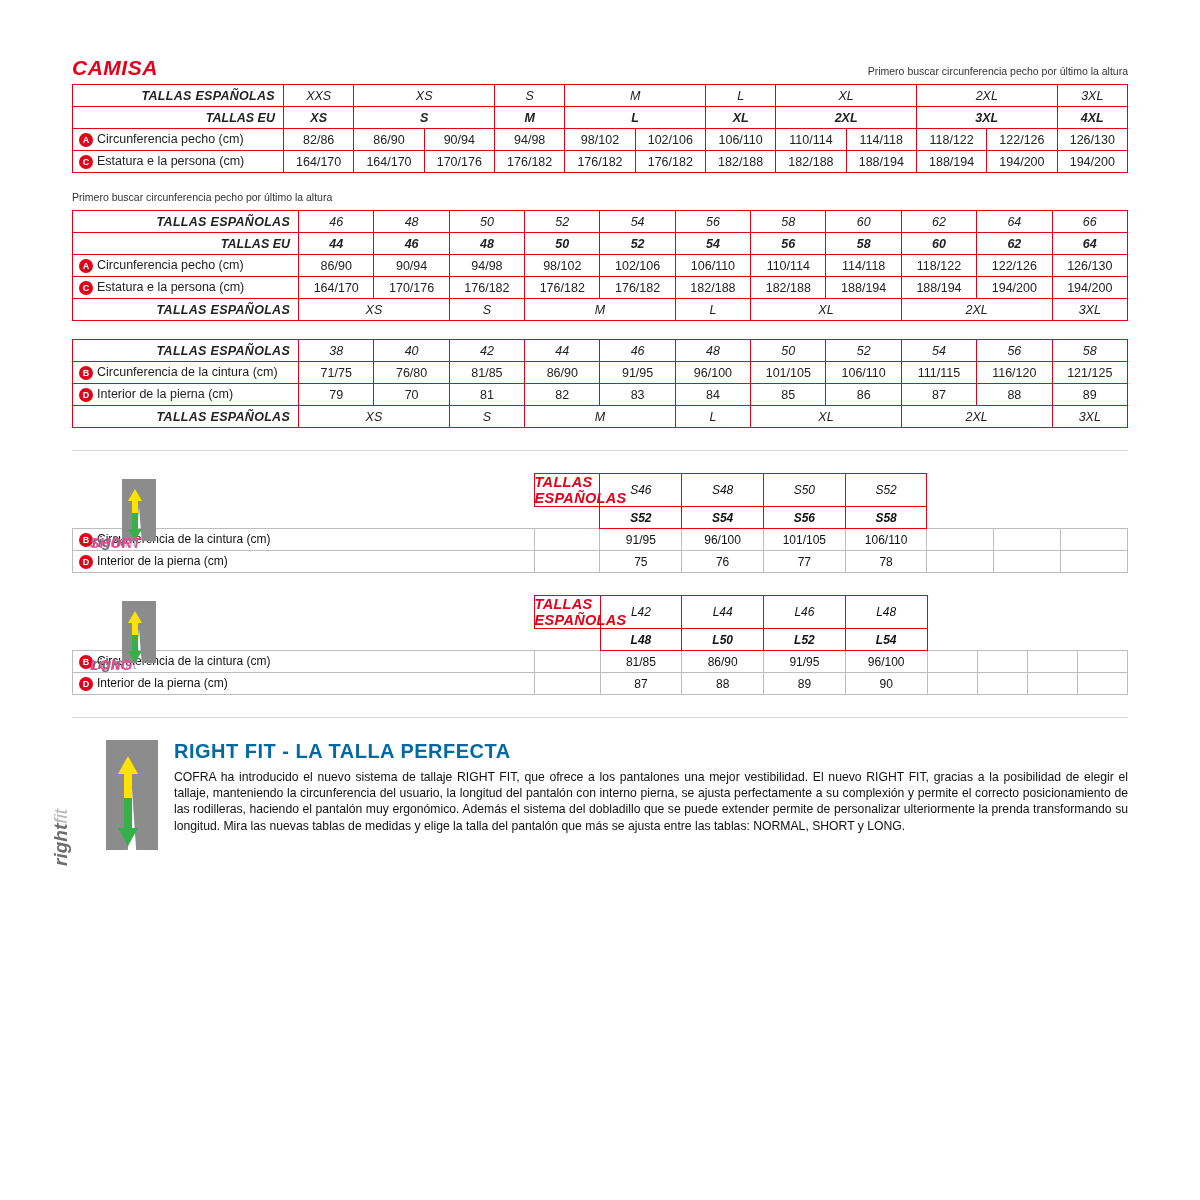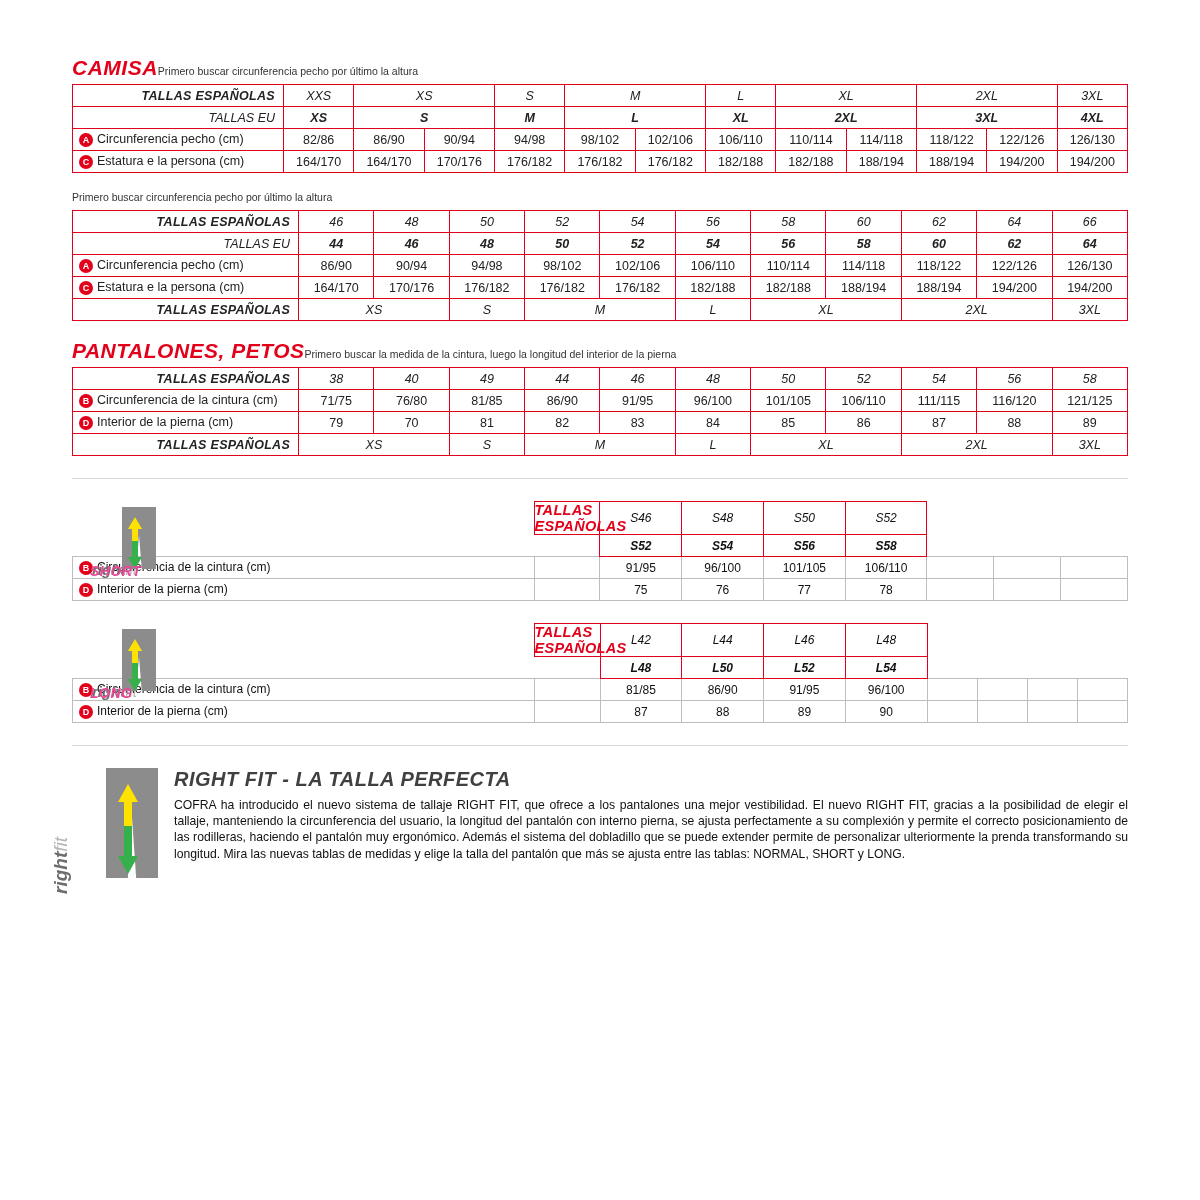--- a/index.html
+++ b/index.html
@@ -7,40 +7,40 @@
     margin: 0; padding: 0;
     width: 1200px; height: 1200px;
     background: #ffffff;
     font-family: "Liberation Sans", sans-serif;
   }
   .page { position: relative; width: 1200px; height: 1200px; padding: 0; }
 
   
   .section { margin: 0 72px; }
   .sec-head {
-    display: flex; align-items: flex-end; 
+    display: flex; align-items: flex-end; justify-content: space-between;
     margin-bottom: 4px;
   }
   .sec-title {
     color: #e2001a; font-weight: bold; font-style: italic;
     font-size: 21px; letter-spacing: .5px;
   }
   .sec-note { color: #333; font-size: 10.5px; padding-bottom: 3px; }
 
   table.grid { border-collapse: collapse; width: 100%; table-layout: fixed; }
   table.grid td { border: 1px solid #e2001a; padding: 0; height: 22px;
     text-align: center; font-size: 12.5px; color: #222; }
 
   .lbl {
     color: #e2001a; font-weight: bold; font-style: italic;
     font-size: 14.5px; text-align: right !important; padding-right: 8px !important;
     letter-spacing: .3px;
   }
   .es-val { color: #e2001a; font-weight: normal; font-style: italic; font-size: 15px; }
-  .eu-lbl { color: #9b9b9b; font-weight: normal; font-style: italic; font-size: 15px;
+  .eu-lbl { color: #9b9b9b; font-weight: bold; font-style: italic; font-size: 15px;
     text-align: right !important; padding-right: 8px !important; }
   .eu-val { color: #9b9b9b; font-weight: bold; font-style: italic; font-size: 15px; }
   .meas-lbl { text-align: left !important; padding-left: 6px !important;
     font-size: 11px; color: #111; white-space: nowrap; }
   .meas-lbl .bullet {
     display: inline-block; width: 14px; height: 14px; line-height: 14px;
     border-radius: 50%; background: #e2001a; color: #fff;
     font-size: 9px; font-weight: bold; text-align: center; margin-right: 4px;
     vertical-align: middle; font-style: normal;
   }
@@ -71,21 +71,21 @@
   .pants .arrow-dn { position: absolute; left: 12px; top: 50px; width: 0; height: 0;
     border-left: 7px solid transparent; border-right: 7px solid transparent;
     border-top: 12px solid #35b04a; }
   .pants .arrow-dn-stem { position: absolute; left: 16px; top: 34px; width: 6px; height: 18px; background: #35b04a; }
   .rf-logo { color: #6d6d6d; font-weight: bold; font-style: italic; font-size: 15px;
     transform: rotate(-90deg); transform-origin: left bottom; white-space: nowrap; }
   .rf-logo .fit { color: #b5b5b5; font-weight: normal; }
 
   
   .footer { margin: 0 72px; display: flex; gap: 16px; align-items: flex-start; }
-  .footer-title { color: #404040; font-weight: bold; font-style: italic; font-size: 20px;
+  .footer-title { color: #0369a1; font-weight: bold; font-size: 20px;
     letter-spacing: .5px; margin-bottom: 6px; }
   .footer-text { font-size: 12.2px; line-height: 1.33; color: #111; text-align: justify; }
 </style>
 </head>
 <body>
 
 <div class="page">
 
   <div style="height:56px"></div>
 
@@ -252,45 +252,41 @@
               <td class="es-val" colspan="1">L</td>
               <td class="es-val" colspan="2">XL</td>
               <td class="es-val" colspan="2">2XL</td>
               <td class="es-val" colspan="1">3XL</td>
             </tr>
           </tbody>
         </table>
       </div>
       <div style="height:18px"></div>
       <div class="section">
-        <div class="sec-head">
-          <div class="sec-title">PANTALONES, PETOS</div>
-          <div class="sec-note">Primero buscar la medida de la cintura, luego la longitud del interior de la pierna</div>
-        </div>
         <table class="grid">
           <colgroup>
             <col style="width:21.428571428571427%">
             <col>
             <col>
             <col>
             <col>
             <col>
             <col>
             <col>
             <col>
             <col>
             <col>
             <col>
           </colgroup>
           <tbody>
             <tr>
               <td class="lbl">TALLAS ESPAÑOLAS</td>
               <td class="es-val" colspan="1">38</td>
               <td class="es-val" colspan="1">40</td>
-              <td class="es-val" colspan="1">49</td>
+              <td class="es-val" colspan="1">42</td>
               <td class="es-val" colspan="1">44</td>
               <td class="es-val" colspan="1">46</td>
               <td class="es-val" colspan="1">48</td>
               <td class="es-val" colspan="1">50</td>
               <td class="es-val" colspan="1">52</td>
               <td class="es-val" colspan="1">54</td>
               <td class="es-val" colspan="1">56</td>
               <td class="es-val" colspan="1">58</td>
             </tr>
             <tr>

